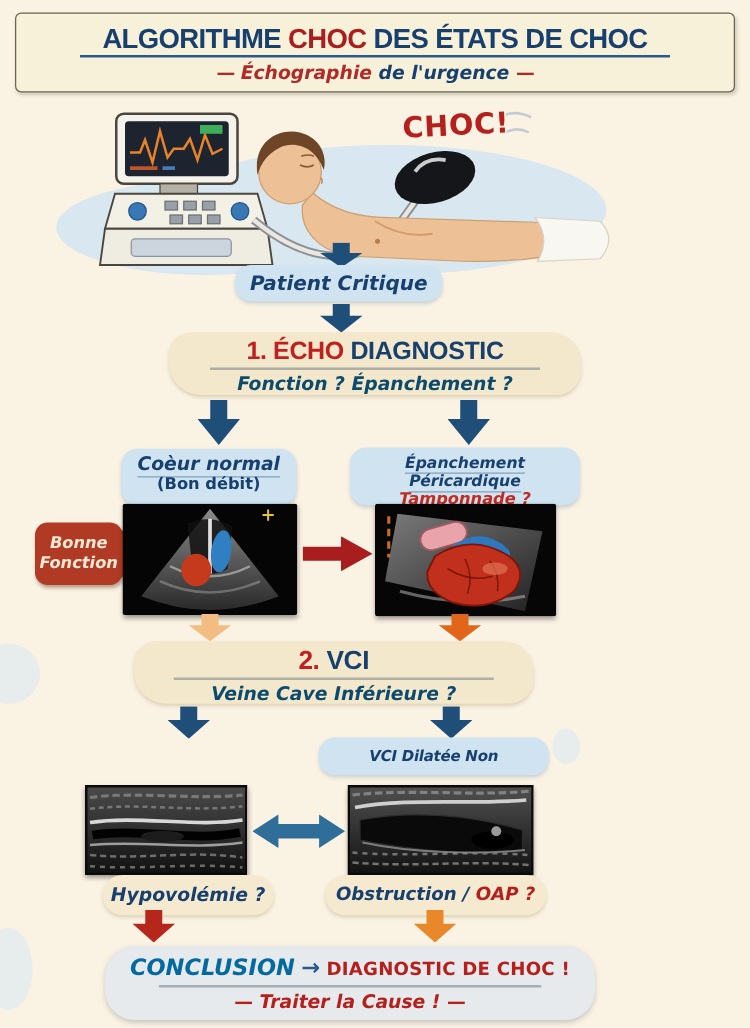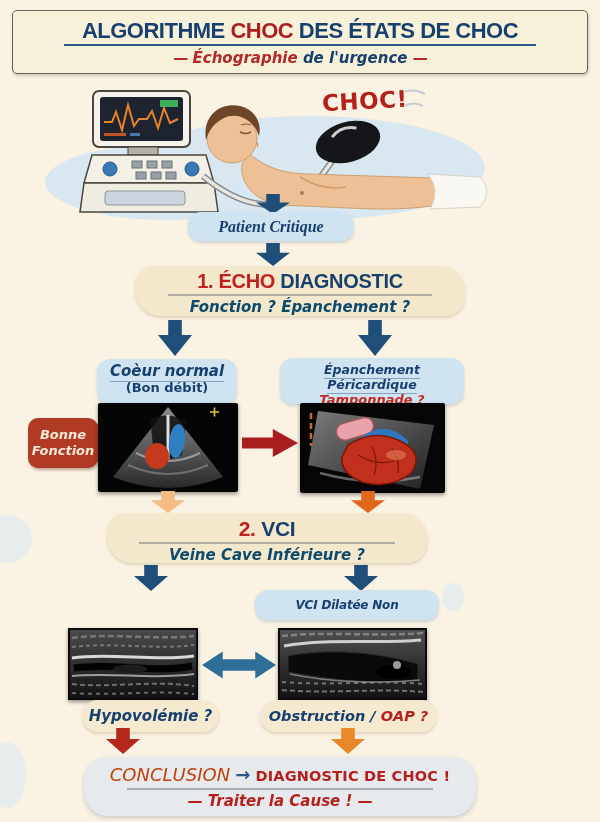--- a/index.html
+++ b/index.html
@@ -63,21 +63,21 @@
   .echo { position:absolute; box-shadow:0 2px 4px rgba(0,0,0,.4); }
 
   
   .resbanner { position:absolute; background:#f5ead0; border-radius:16px; text-align:center;
     font-weight:bold; font-style:italic; color:#17406f;
     box-shadow:0 2px 3px rgba(160,140,90,.3); }
   .conclusion { position:absolute; left:84px; top:757px; width:392px; height:59px;
     background:#e6eaec; border-radius:24px; text-align:center;
     box-shadow:0 2px 4px rgba(120,130,140,.35); }
   .conc-l1 { margin-top:7px; white-space:nowrap; }
-  .conc-word { font-size:18px; font-weight:normal; font-style:italic; color:#c2410c; }
+  .conc-word { font-size:18px; font-weight:bold; font-style:italic; color:#0369a1; }
   .conc-arrow { font-size:18px; font-weight:bold; color:#2a5a8c; }
   .conc-diag { font-size:14.5px; font-weight:bold; color:#b5201d; letter-spacing:0.2px; }
   .conc-divider { width:78%; margin:3px auto 2px; border-top:2px solid rgba(100,115,130,.5); }
   .conc-l2 { font-size:15px; font-weight:bold; font-style:italic; color:#b5201d; }
   .conc-l2 .dash { font-style:normal; }
 
   
   .capsule { position:absolute; left:470px; top:456px; width:127px; height:276px;
     background:linear-gradient(#e3edf5,#cfdfec); border-radius:64px;
     box-shadow:inset 0 0 0 5px rgba(255,255,255,.55), 1px 3px 6px rgba(120,140,160,.4); }
@@ -157,21 +157,21 @@
       <g transform="translate(348,62) rotate(-16)">
         <ellipse cx="0" cy="0" rx="33" ry="20" fill="#14161a"></ellipse>
         <path d="M-14,-9 q12,-9 26,-2" stroke="#eceeef" stroke-width="3" fill="none" opacity="0.85"></path>
       </g>
       <path d="M398,14 q14,-7 27,0 M404,26 q10,-5 19,0" stroke="#c3ccd4" stroke-width="2" fill="none"></path>
     </g>
   </svg>
   <div class="choc">CHOC!</div>
 
   <div class="arr arr-down navy" style="left:256px; top:194px; width:34px; height:20px;"></div>
-  <div class="bluebox" style="left:188px; top:212px; width:166px; height:29px; font-size:16px; line-height:29px;font-family:Liberation Serif, serif;">
+  <div class="bluebox" style="left:188px; top:212px; width:166px; height:29px; font-size:16px; line-height:29px;">
     <span>Patient Critique</span>
   </div>
   <div class="arr arr-down navy" style="left:256px; top:243px; width:34px; height:23px;"></div>
 
   <div class="banner" style="left:135px; top:266px; width:330px; height:50px;">
     <div class="banner-title">
       <span class="red">1. ÉCHO</span>
       <span>DIAGNOSTIC</span>
     </div>
     <div class="banner-divider"></div>

